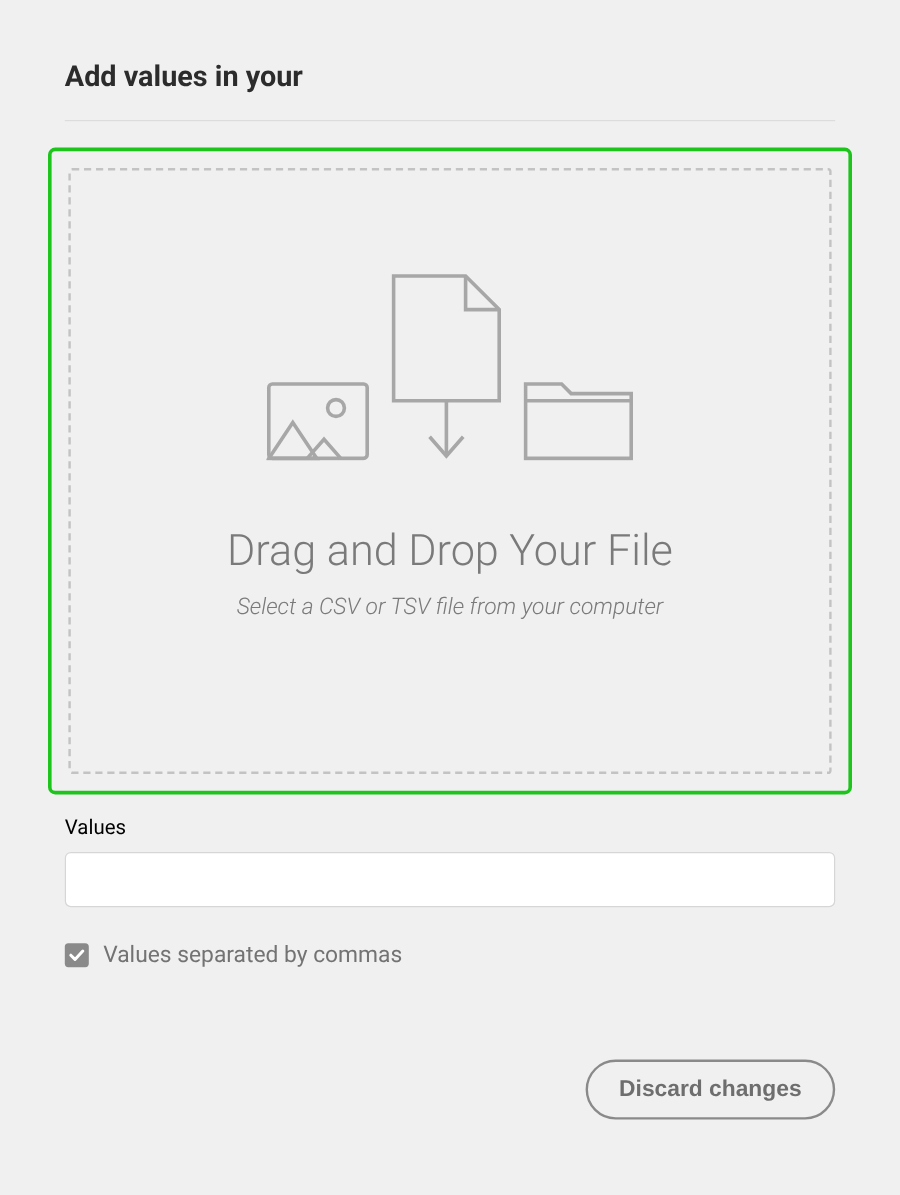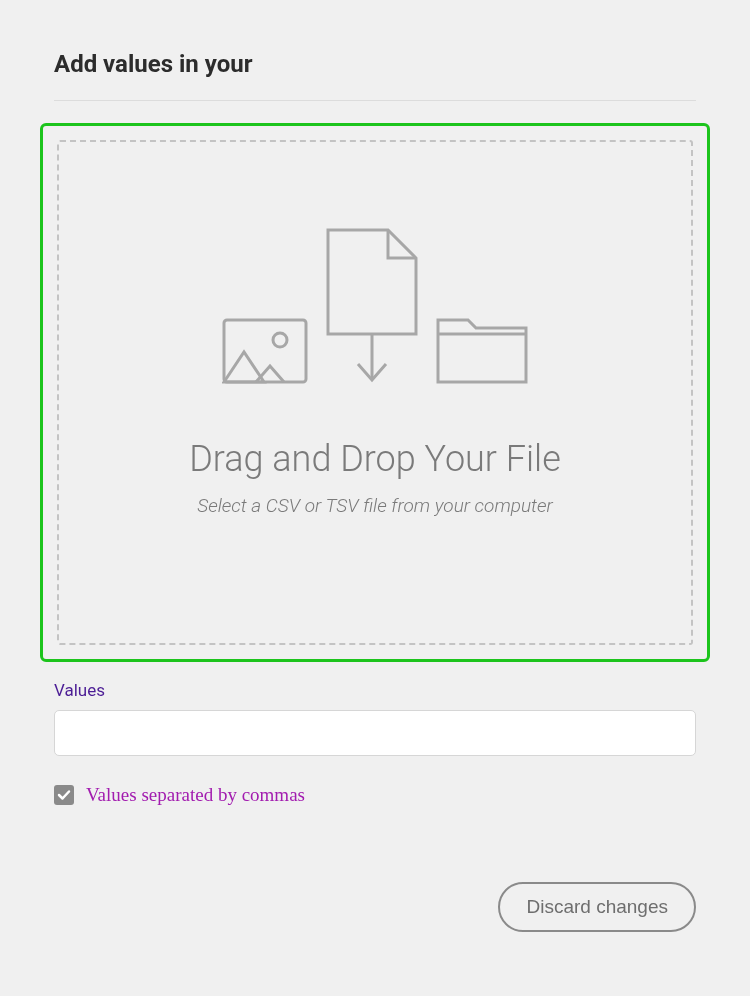--- a/index.html
+++ b/index.html
@@ -59,21 +59,21 @@
     .dz-sub {
       font-size: 19px;
       color: #7a7a7a;
       font-style: italic;
       font-weight: 300;
       margin-bottom: 40px;
       text-align: center;
     }
     .field-label {
       font-size: 17px;
-      color: #4c1d95;
+      color: #000000;
       margin-bottom: 10px;
     }
     .text-input {
       width: 100%;
       height: 46px;
       border: 1px solid #d6d6d6;
       border-radius: 5px;
       background: #ffffff;
       padding: 0 12px;
       font-size: 16px;
@@ -94,32 +94,31 @@
       align-items: center;
       justify-content: center;
       cursor: pointer;
     }
     .checkbox svg {
       width: 14px;
       height: 14px;
     }
     .checkbox-label {
       font-size: 19px;
-      color: #a21caf;
-      font-family: Liberation Serif, serif;
+      color: #737373;
     }
     .button-row {
       display: flex;
       justify-content: flex-end;
       gap: 18px;
       margin-top: 76px;
     }
     .btn {
       font-size: 19px;
-      font-weight: 400;
+      font-weight: 700;
       padding: 12px 26px;
       border-radius: 26px;
       cursor: pointer;
       border: none;
       text-align: right;
     }
     .btn-secondary {
       background: transparent;
       color: #6e6e6e;
       border: 2px solid #8a8a8a;

